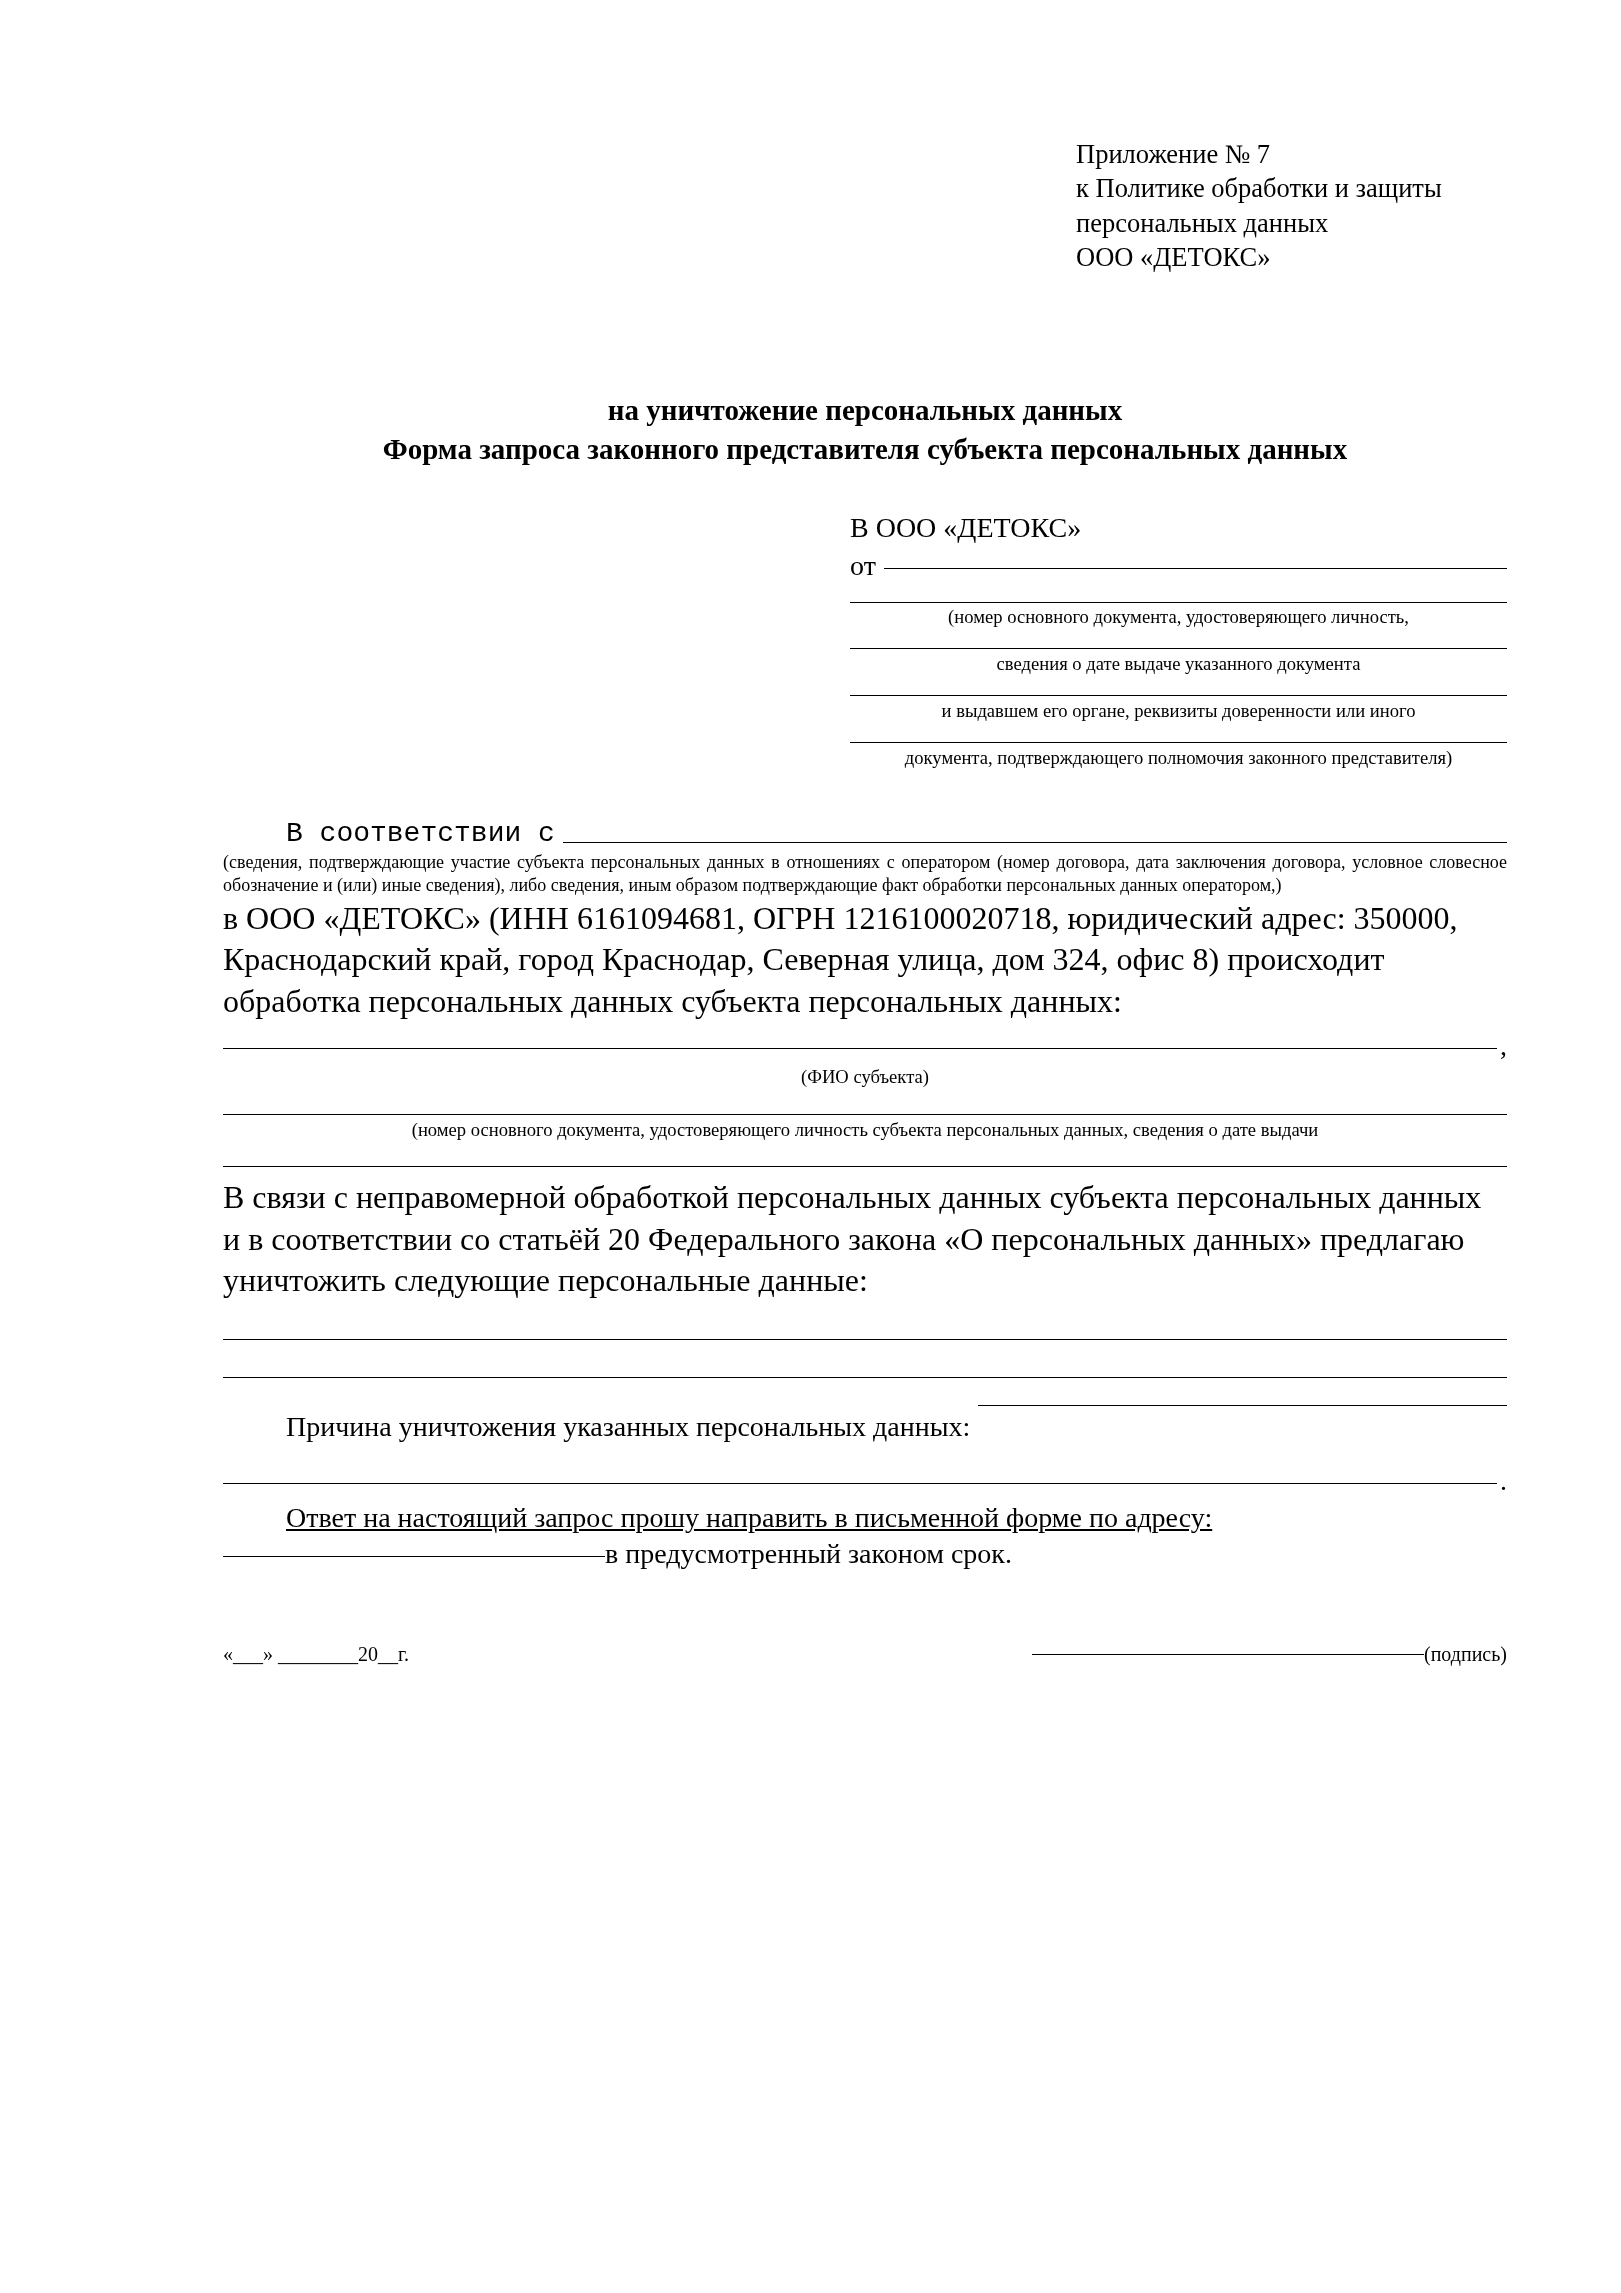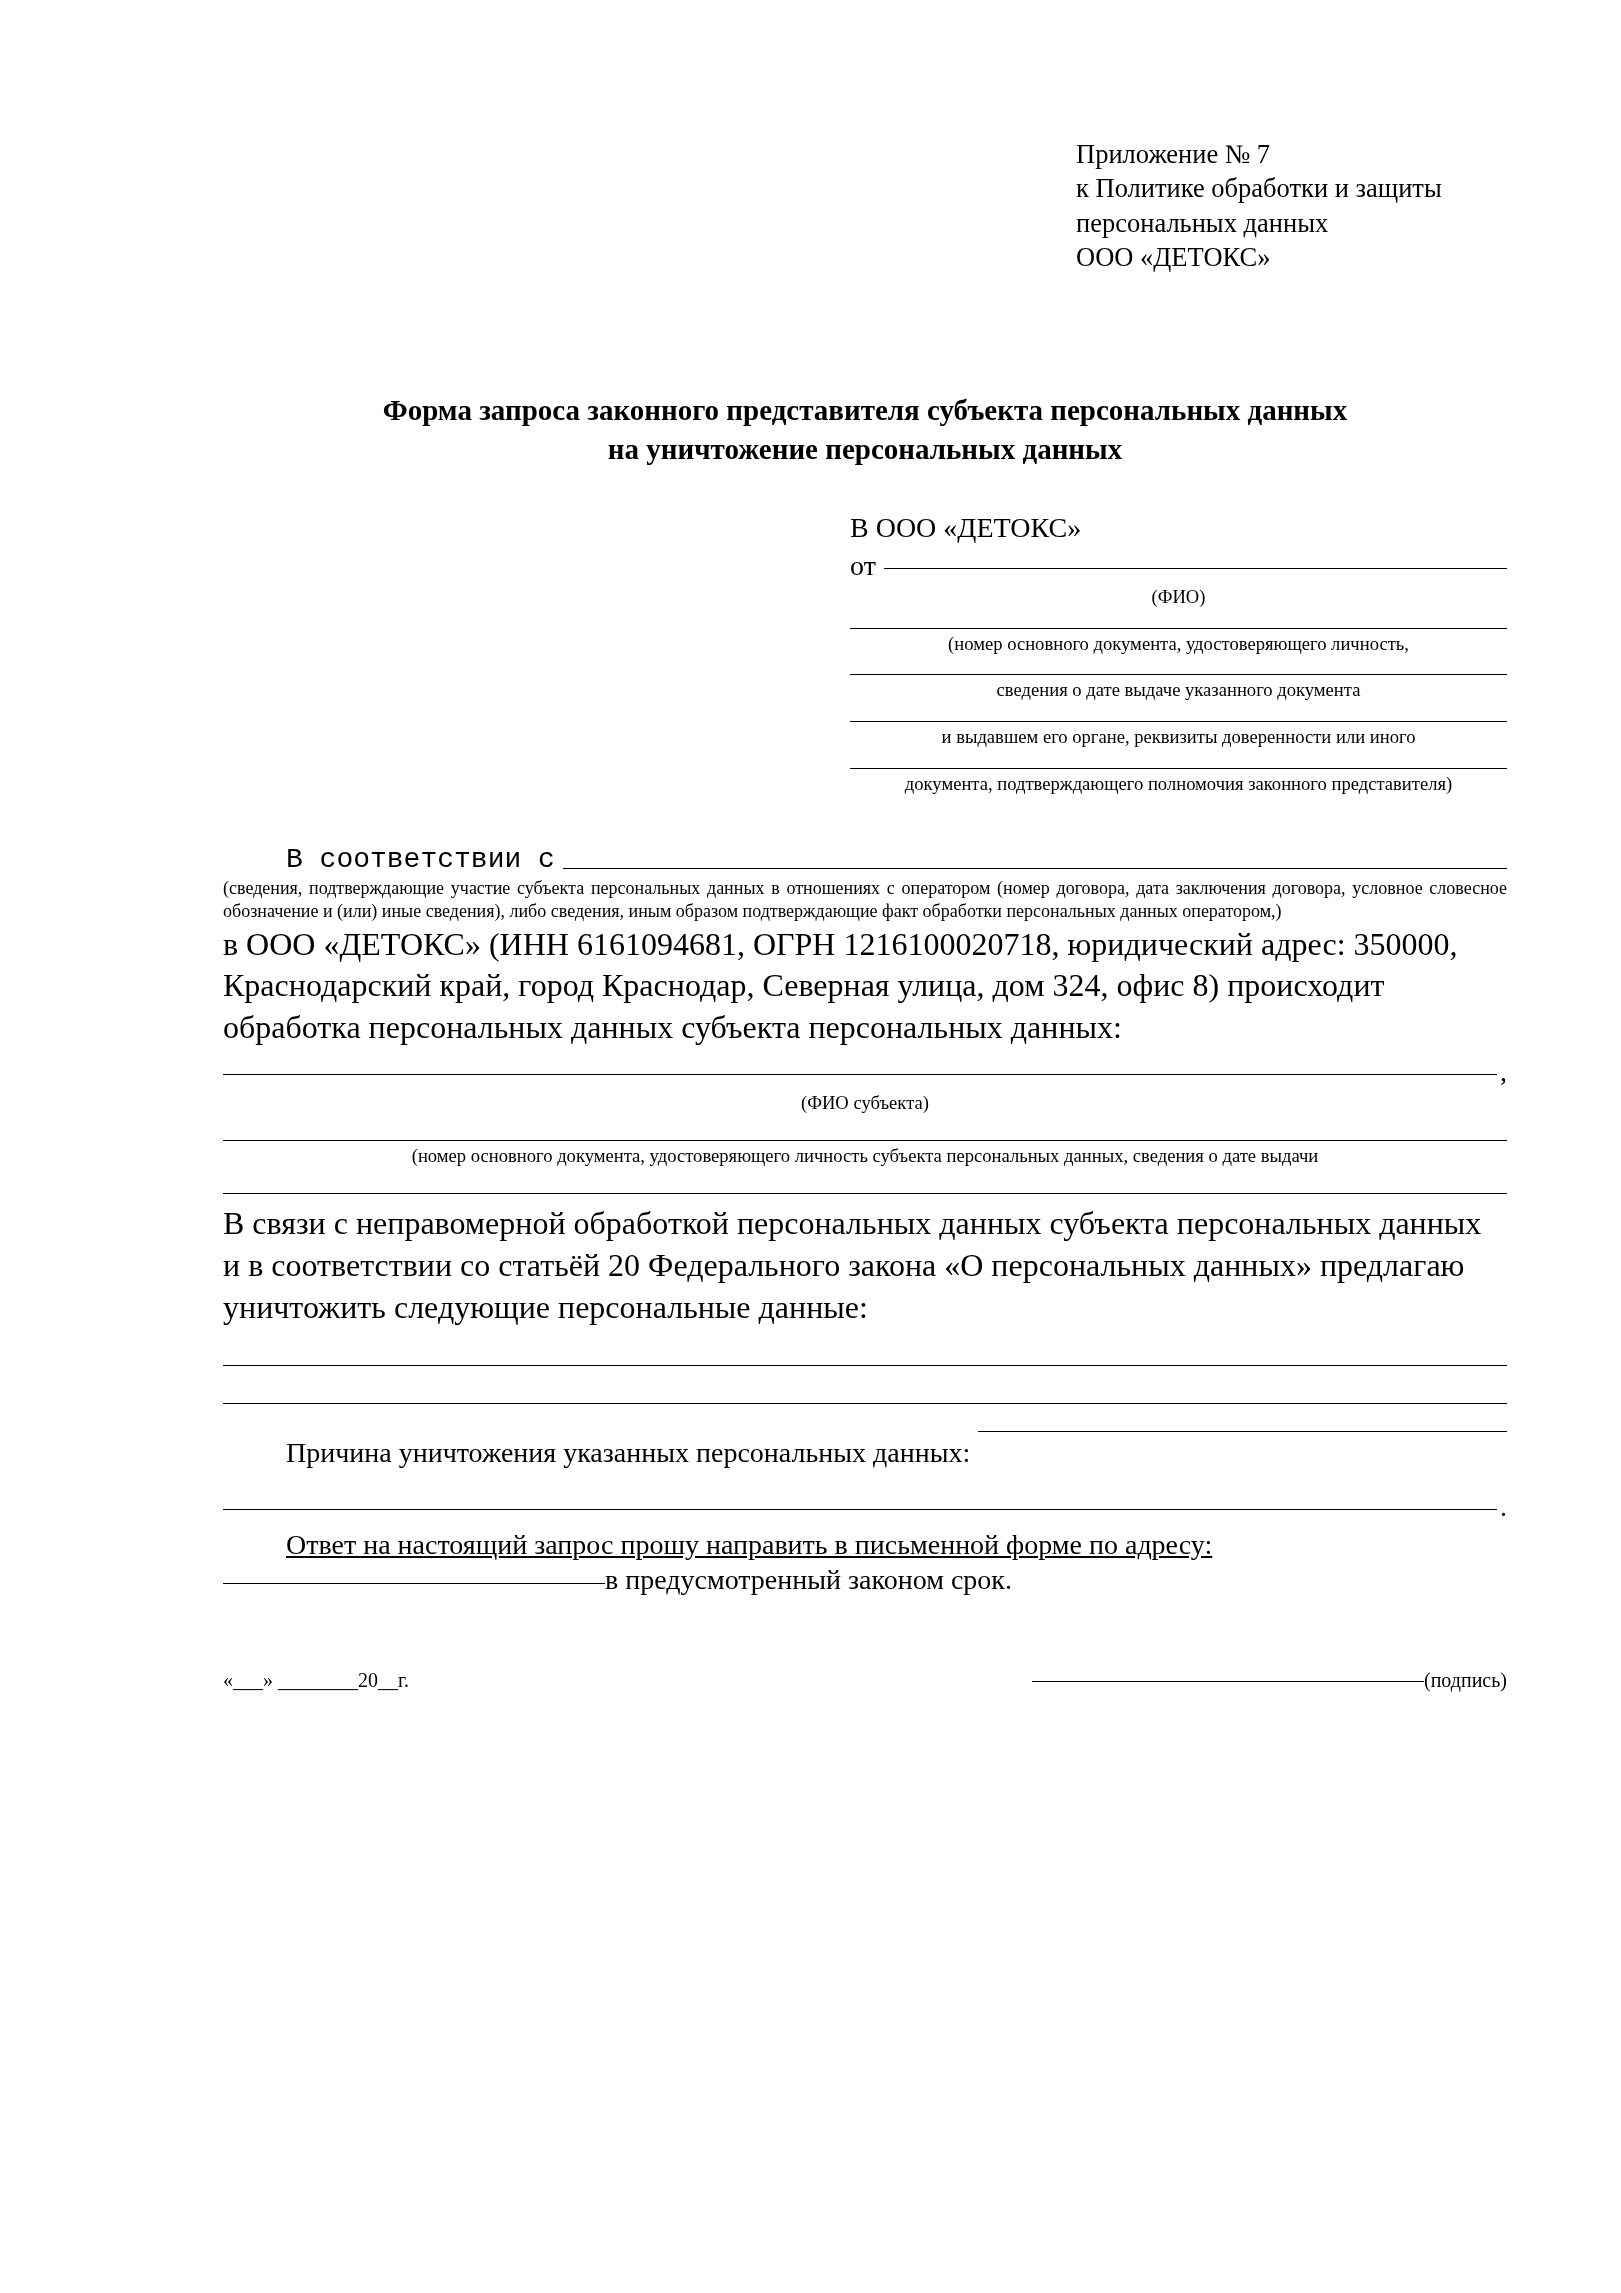--- a/index.html
+++ b/index.html
@@ -187,34 +187,33 @@
   <div class="content">
 
     <div class="header-block">
       <div>Приложение № 7</div>
       <div>к Политике обработки и защиты</div>
       <div>персональных данных</div>
       <div>ООО «ДЕТОКС»</div>
     </div>
 
     <div class="title">
+      <div>на уничтожение персональных данных</div>
       <div>Форма запроса законного представителя субъекта персональных данных</div>
-      <div>на уничтожение персональных данных</div>
     </div>
 
     <div class="addressee">
       <div class="addr-line1">В ООО «ДЕТОКС»</div>
 
       <div class="from-row">
         <span class="lbl">от</span>
         <span class="rule"></span>
       </div>
 
       <div class="addr-sub">
-        <div class="caption">(ФИО)</div>
 
         <div class="blank-line"></div>
         <div class="caption">(номер основного документа, удостоверяющего личность,</div>
 
         <div class="blank-line"></div>
         <div class="caption">сведения о дате выдаче указанного документа</div>
 
         <div class="blank-line"></div>
         <div class="caption">и выдавшем его органе, реквизиты доверенности или иного</div>
 

